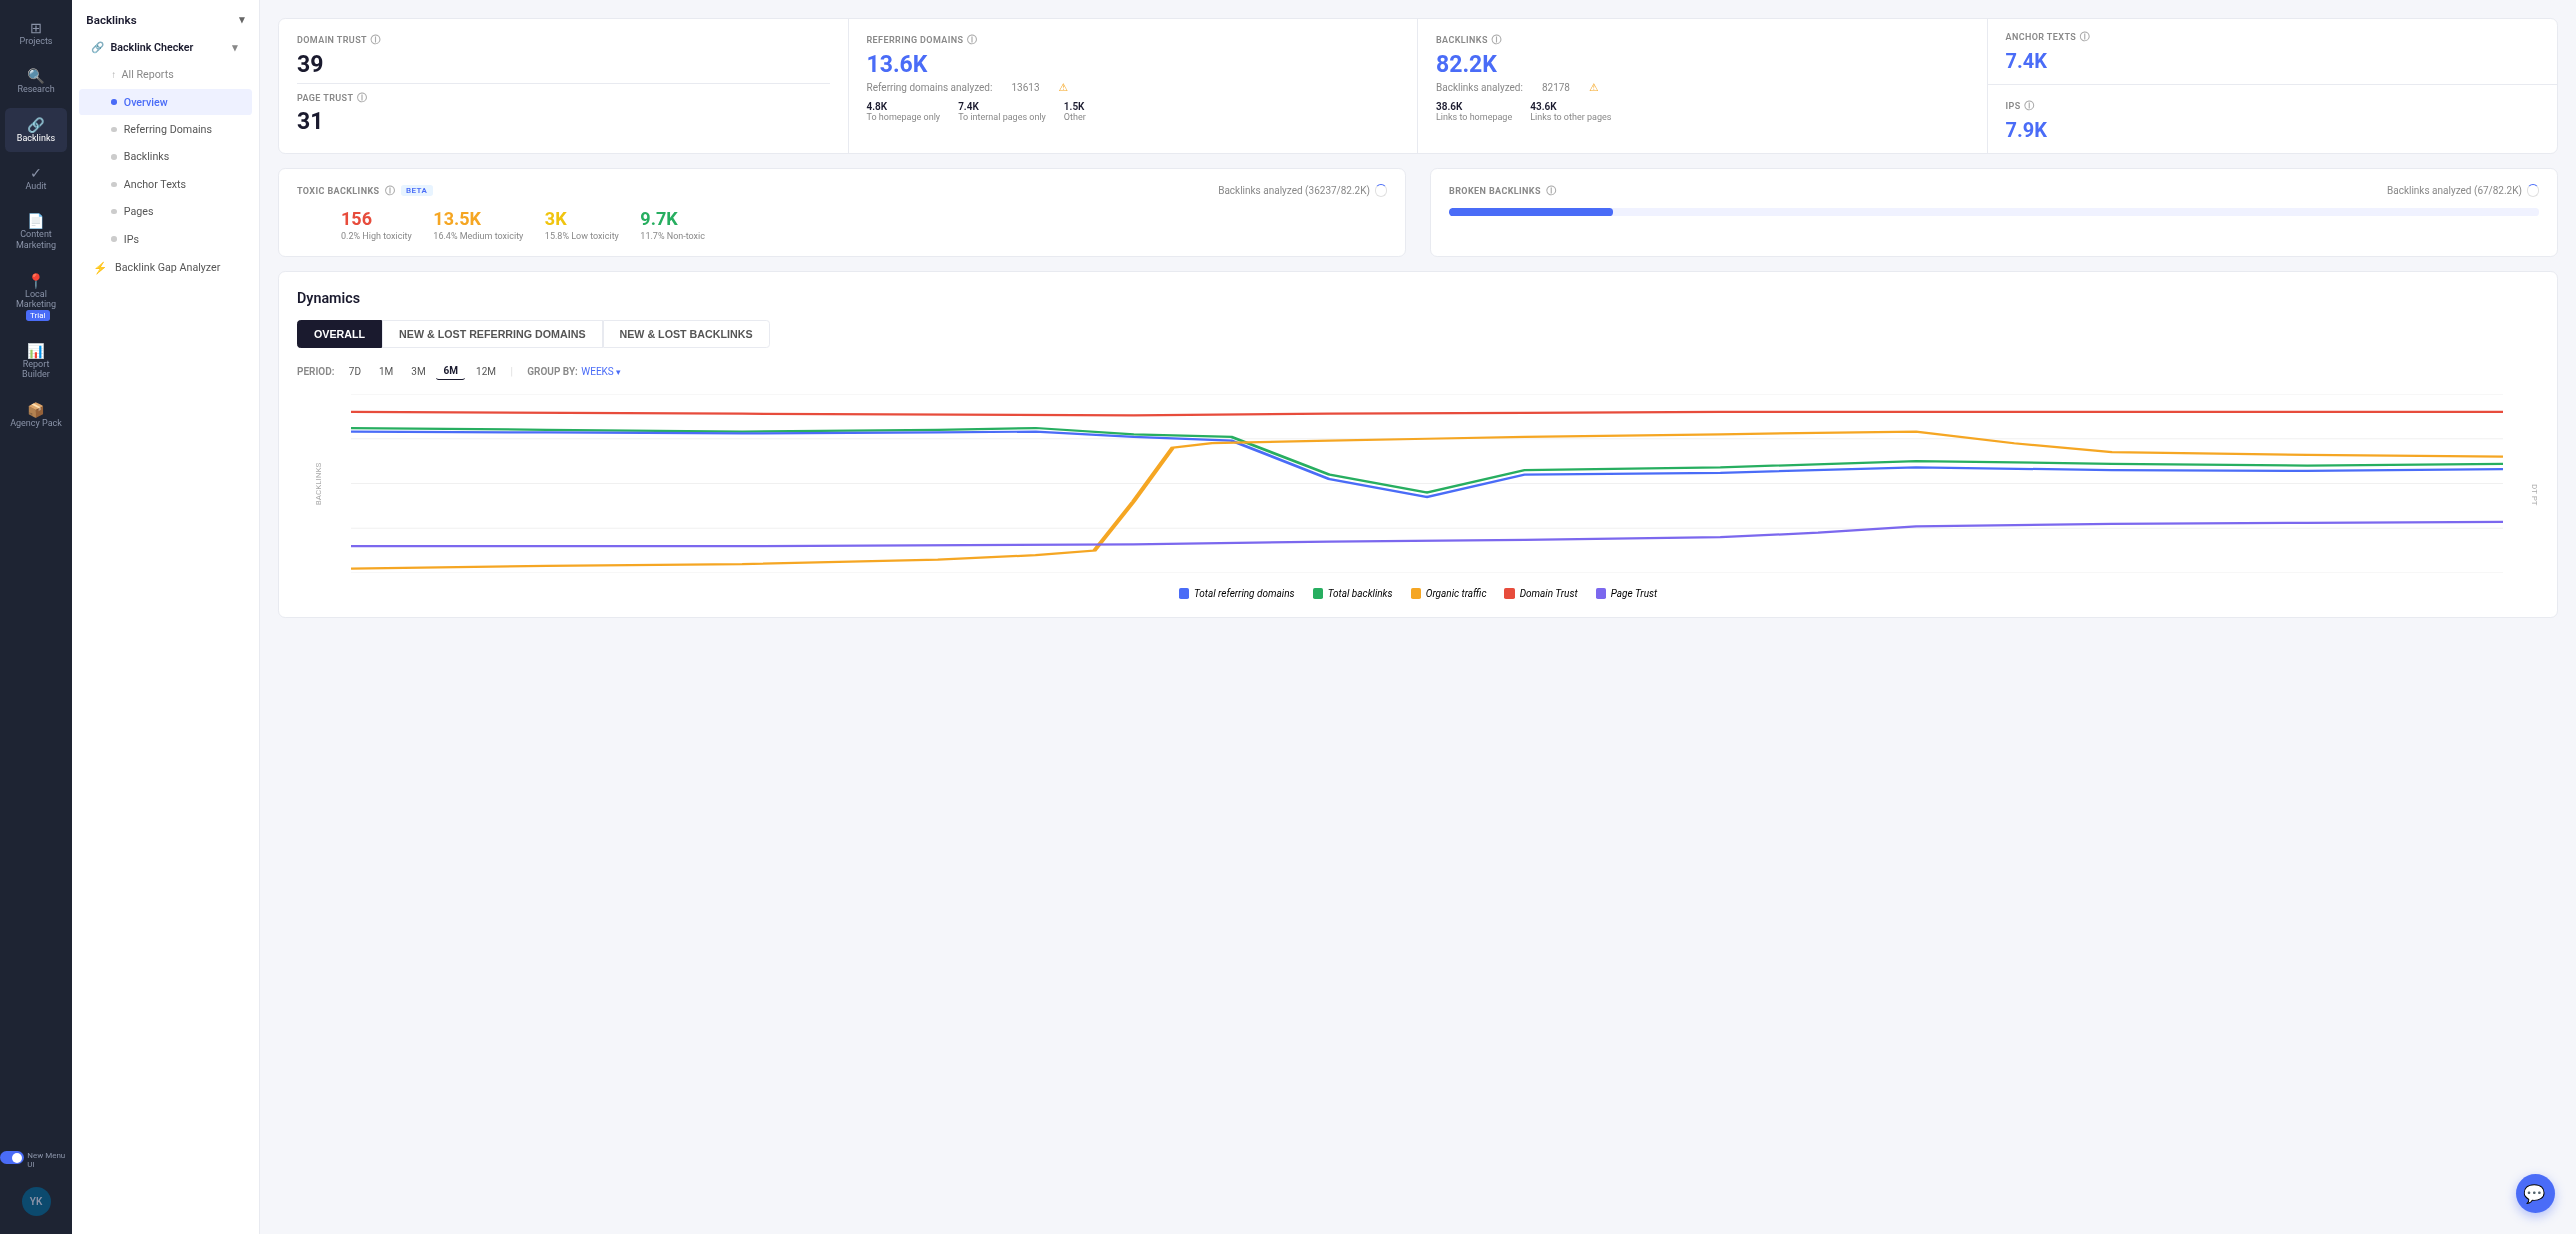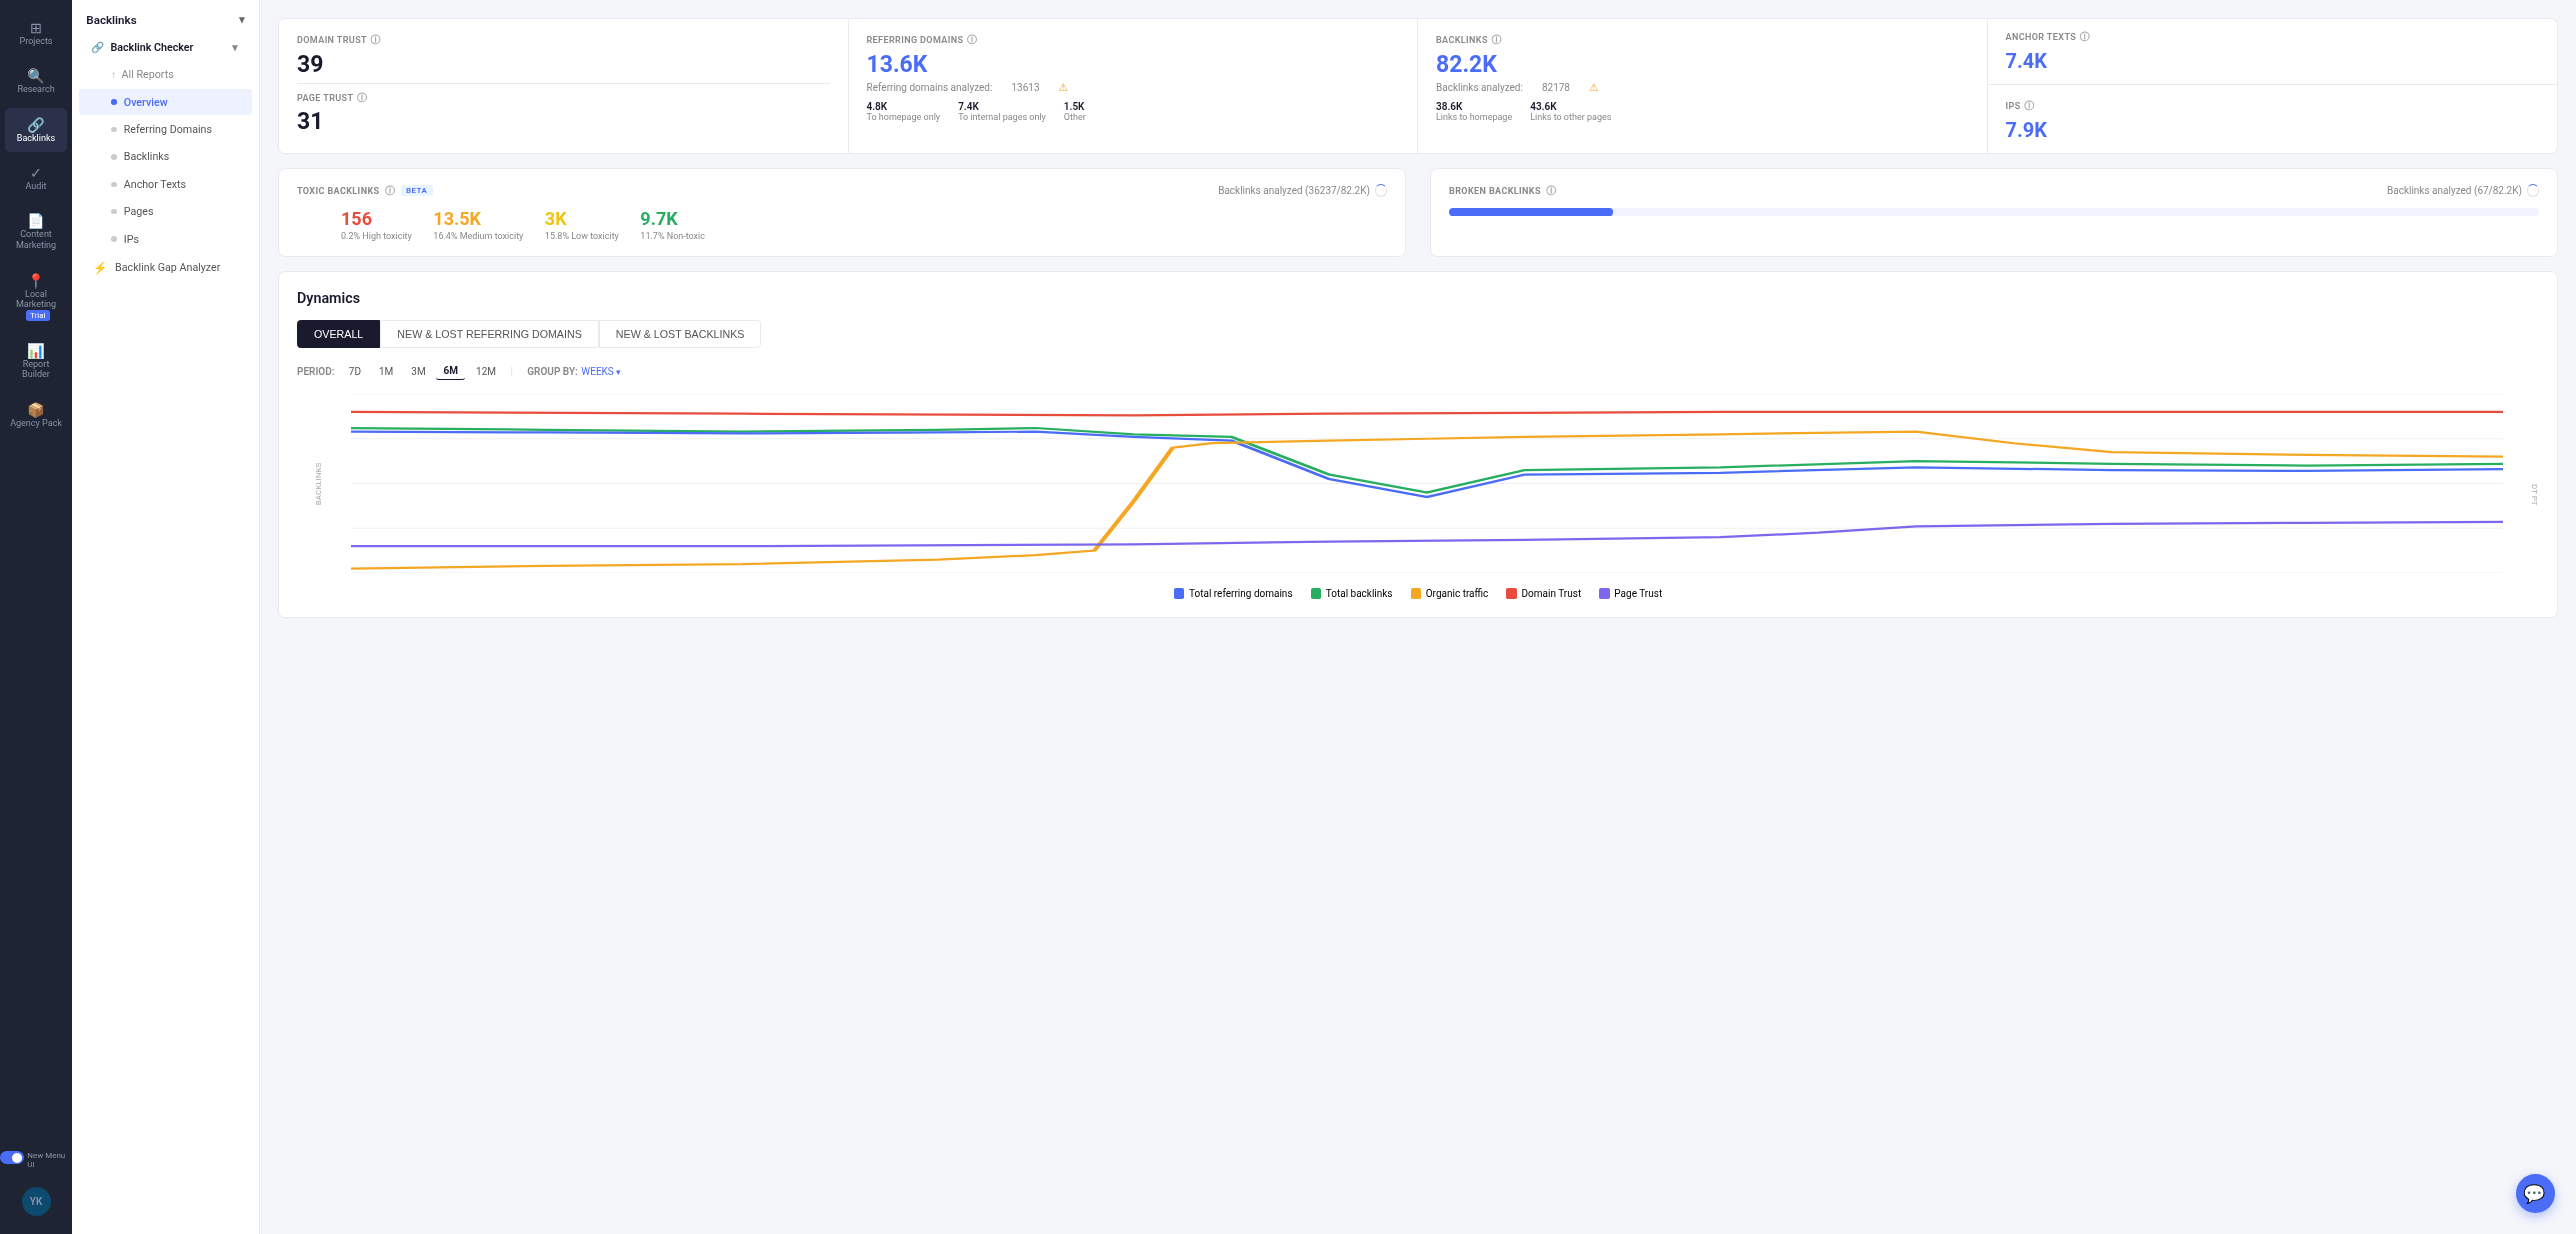--- a/index.html
+++ b/index.html
@@ -230,21 +230,21 @@
       border: 0.9px solid #e8eaf0;
       border-radius: 7.2px;
       padding: 18px;
     }
     .dynamics-title { font-size: 14.3px; font-weight: 600; color: #1a1a2e; margin-bottom: 14.3px; }
 
     .tabs-row { display: flex; gap: 0; margin-bottom: 14.3px; }
     .tab-btn {
       padding: 7.2px 16px;
       font-size: 10.7px;
-      font-weight: 400;
+      font-weight: 700;
       border: 0.9px solid #e8eaf0;
       background: #fff;
       color: #555;
       cursor: pointer;
       white-space: nowrap;
     }
     .tab-btn:first-child { border-radius: 3.6px 0 0 3.6px; }
     .tab-btn:last-child { border-radius: 0 3.6px 3.6px 0; }
     .tab-btn.active { background: #1a1a2e; color: #fff; border-color: #1a1a2e; }
 
@@ -277,20 +277,21 @@
       margin-bottom: 14.3px;
     }
 
     
     .legend-row {
       display: flex;
       gap: 18px;
       flex-wrap: wrap;
       justify-content: center;
       font-size: 10px;
+      font-style: italic;
     }
     .legend-item { display: flex; align-items: center; gap: 4.5px; cursor: pointer; }
     .legend-box { width: 10.7px; height: 10.7px; border-radius: 1.8px; flex-shrink: 0; }
 
     .sidebar-nav-icon { font-size: 14.3px; }
   </style>
 </head>
 <body>
 
 <div class="sidebar">

